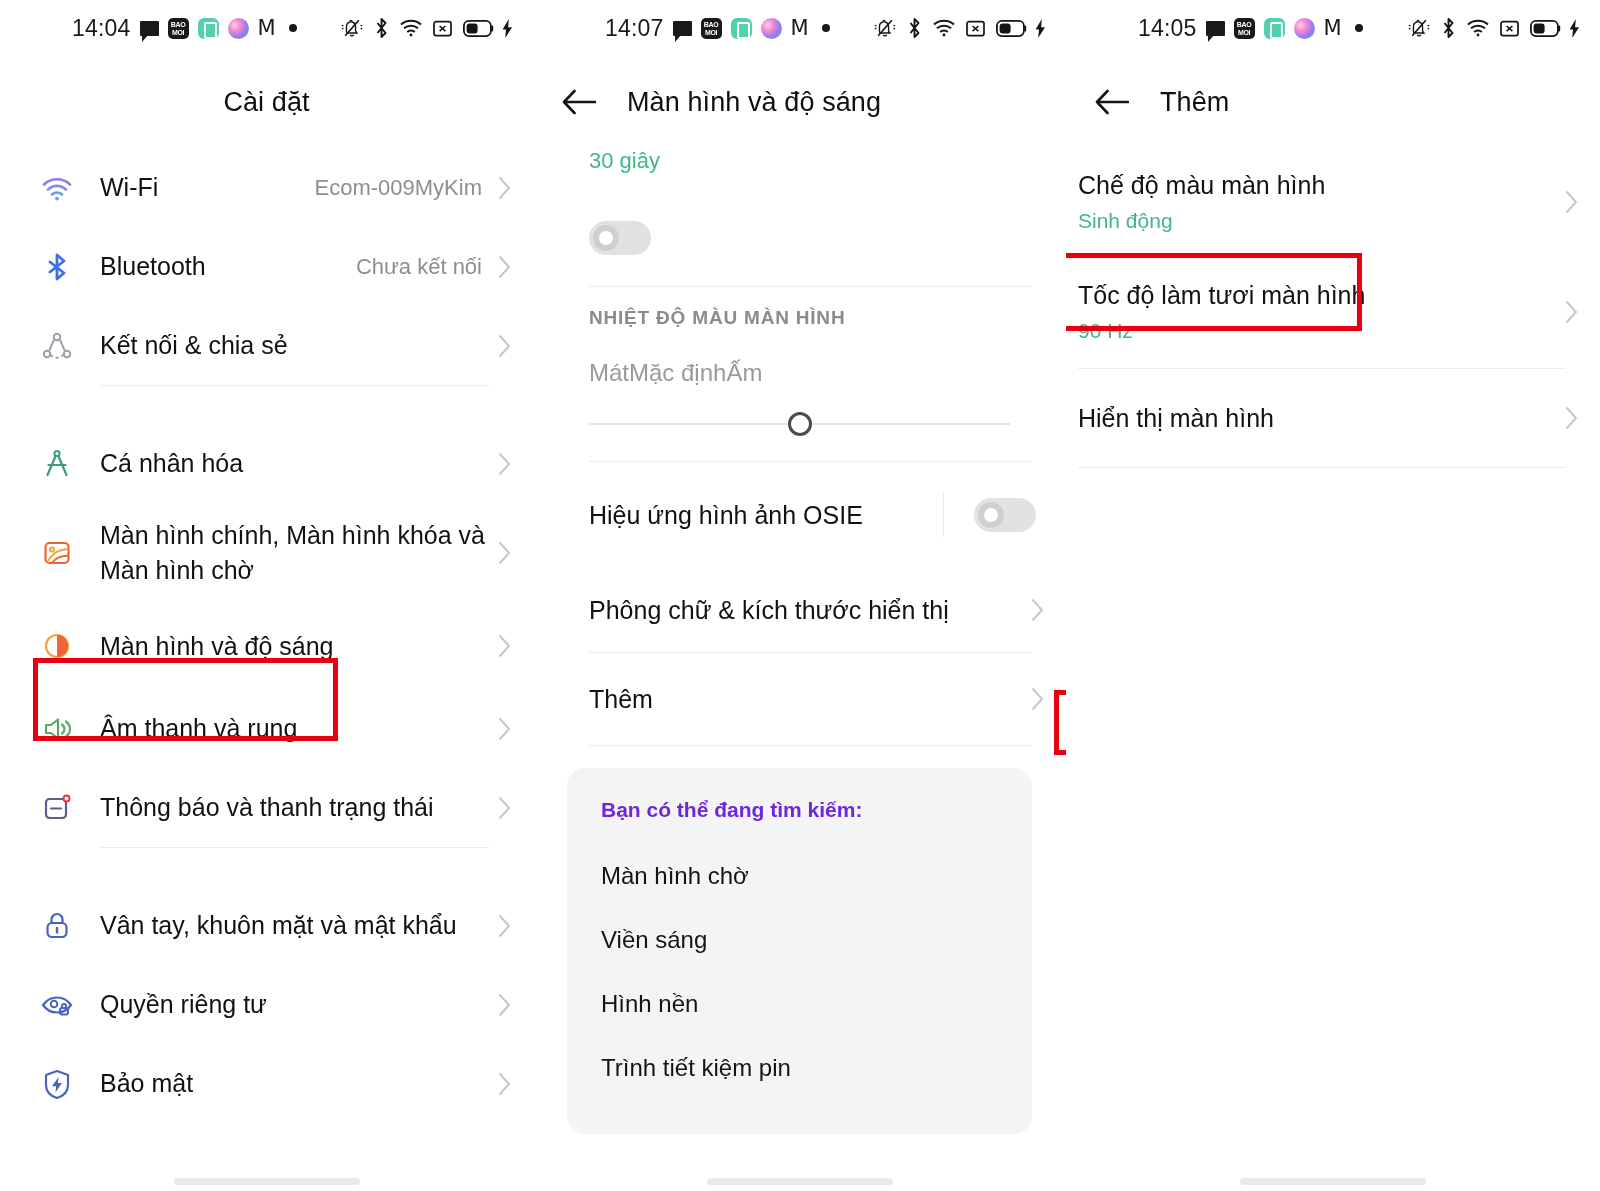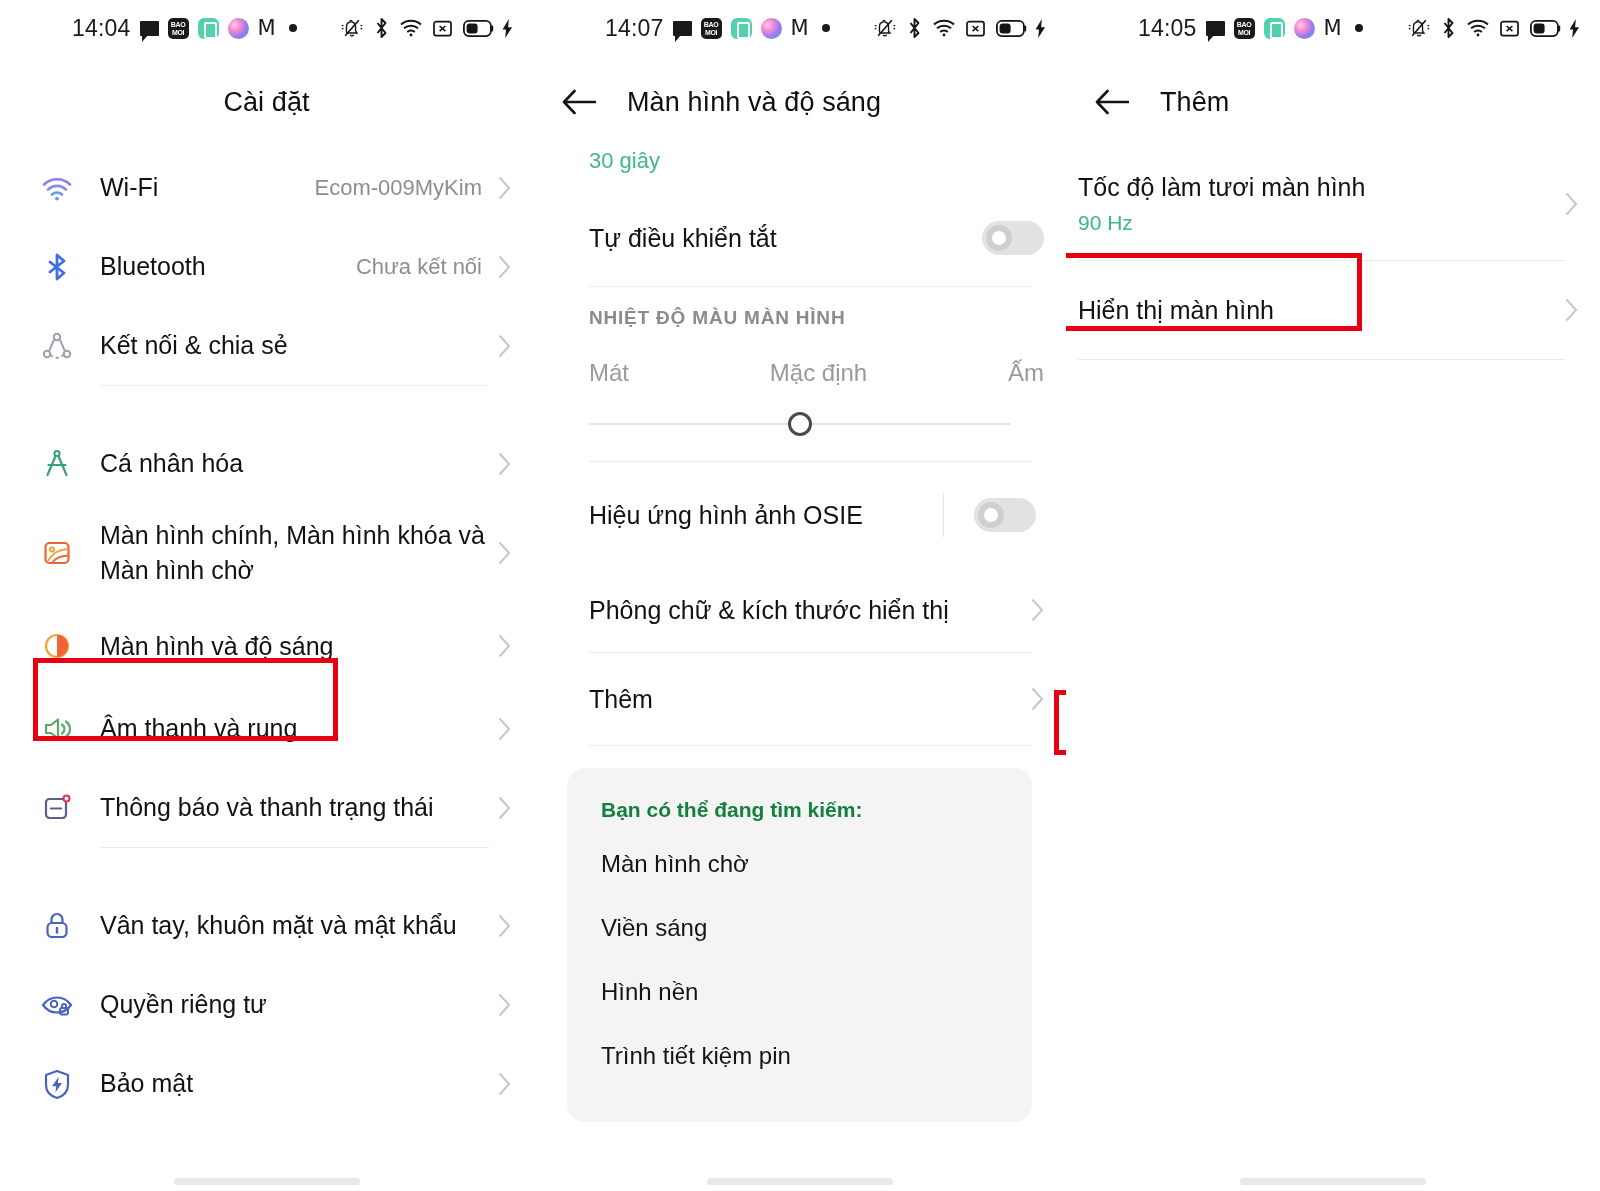--- a/index.html
+++ b/index.html
@@ -224,21 +224,20 @@
     color: #8b8b8b;
     padding: 0 30px 0 56px;
     height: 62px;
     display: flex;
     align-items: center;
   }
 
   
   .temp-labels {
     display: flex;
-    justify-content: space-between;
     padding: 0 22px 0 56px;
     font-size: 24px;
     color: #9a9a9a;
     margin-top: 10px;
   }
   .slider-wrap {
     position: relative;
     height: 74px;
     margin: 0 56px 0 56px;
   }
@@ -262,22 +261,22 @@
   
   .sugg-card {
     margin: 22px 34px 0 34px;
     background: #f4f4f4;
     border-radius: 18px;
     padding: 30px 34px 34px 34px;
   }
   .sugg-title {
     font-size: 21px;
     font-weight: bold;
-    color: #15803d;
-    margin-bottom: 10px;
+    color: #6d28d9;
+    margin-bottom: 22px;
   }
   .sugg-item {
     font-size: 24px;
     color: #141414;
     padding: 18px 0;
   }
 
   
   .redbox {
     position: absolute;
@@ -581,21 +580,20 @@
       <span class="title-text">Màn hình và độ sáng</span>
     </div>
 
     <div class="list">
 
       <div style="padding:0 30px 0 56px; height:42px; display:flex; align-items:flex-start;">
         <span style="font-size:22px;color:#3fb883;">30 giây</span>
       </div>
 
       <div class="row noicon" style="min-height:96px">
-        <span class="label">Tự điều khiển tắt</span>
         <span class="toggle">
             <span class="knob"></span>
           </span>
       </div>
 
       <div class="divider" style="margin-left:56px;margin-right:34px;"></div>
 
       <div class="section-hd">NHIỆT ĐỘ MÀU MÀN HÌNH</div>
 
       <div class="temp-labels">
@@ -700,20 +698,29 @@
       <span class="back-arrow">
         <svg width="34" height="26" viewBox="0 0 34 26">
           <path d="M12.5 2L2 13l10.5 11M2 13h31" fill="none" stroke="#141414" stroke-width="2.6" stroke-linecap="round" stroke-linejoin="round"></path>
         </svg>
       </span>
       <span class="title-text">Thêm</span>
     </div>
 
     <div class="list">
 
+      <div class="row" style="min-height:108px; padding-left:0;">
+        <div class="labelcol" style="padding-left:12px;">
+          <div class="label" style="padding-left:0;">Chế độ màu màn hình</div>
+          <div class="sub">Sinh động</div>
+        </div>
+        <svg class="chev" viewBox="0 0 13 24">
+            <path d="M1.5 1.5L11 12l-9.5 10.5" fill="none" stroke="#c7c7c7" stroke-width="2"></path>
+          </svg>
+      </div>
 
       <div class="row" style="min-height:112px; padding-left:0;align-items:center;">
         <div class="labelcol" style="padding-left:12px;">
           <div class="label" style="padding-left:0;">Tốc độ làm tươi màn hình</div>
           <div class="sub">90 Hz</div>
         </div>
         <svg class="chev" viewBox="0 0 13 24">
             <path d="M1.5 1.5L11 12l-9.5 10.5" fill="none" stroke="#c7c7c7" stroke-width="2"></path>
           </svg>
       </div>

